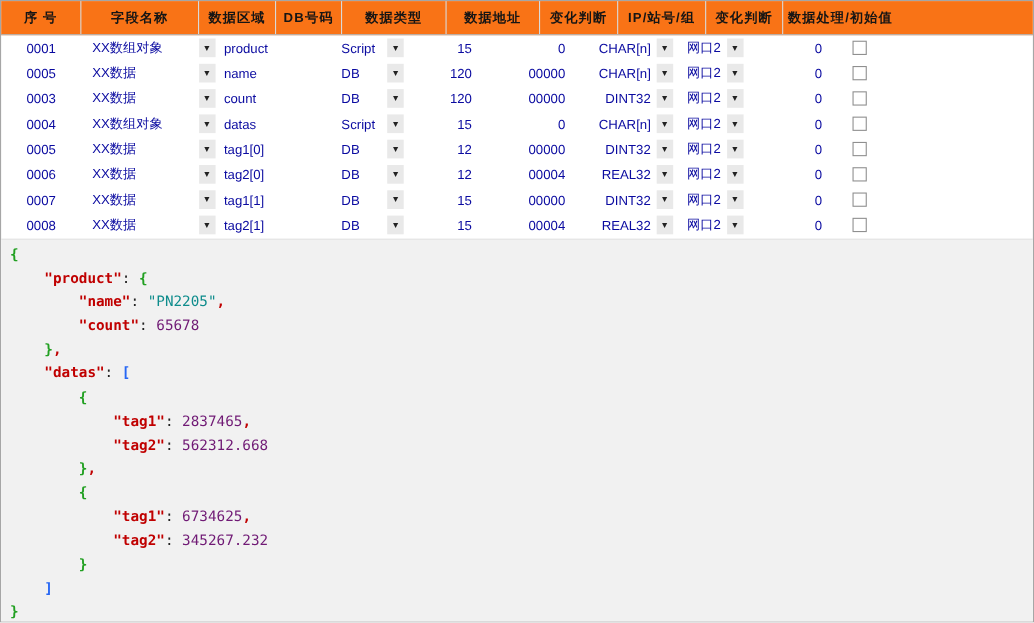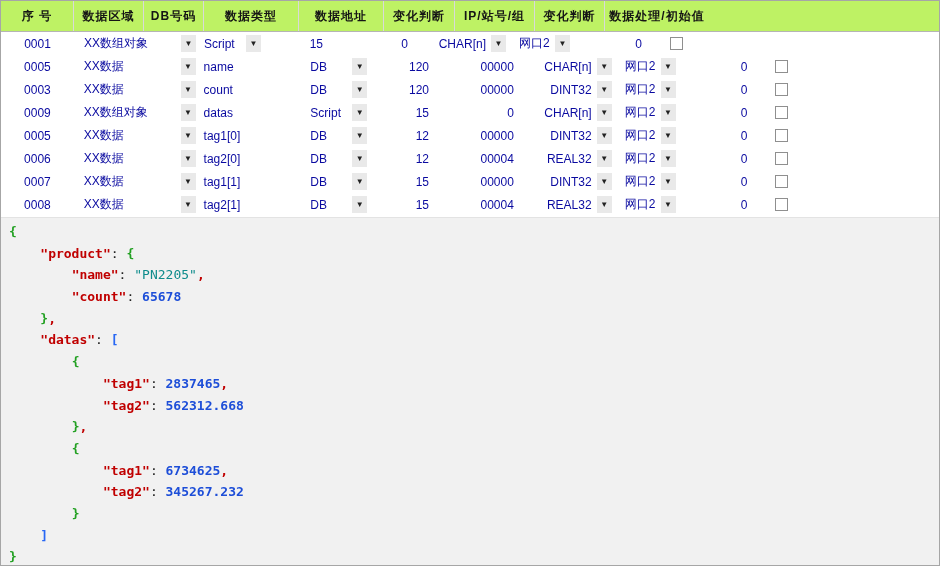--- a/index.html
+++ b/index.html
@@ -3,21 +3,21 @@
 <meta charset="utf-8">
 <style>
   * { margin:0; padding:0; box-sizing:border-box; }
   html,body { background:#fff; }
   body { font-family:"Liberation Sans","DejaVu Sans",sans-serif; }
   .app {
     position:relative; width:940px; height:566px;
     border:1px solid #a6a6a6; background:#fff; overflow:hidden;
   }
   
-  .hdr { display:flex; height:31px; align-items:center; border-bottom:1px solid #b5b5b5; background:#bef264; }
+  .hdr { display:flex; height:31px; align-items:center; border-bottom:1px solid #b5b5b5; background:#f97316; }
   .hcell {
     height:100%; display:flex; align-items:center; justify-content:center;
     font-size:12px; font-weight:700; color:#151515;
     border-right:1px solid #d9d9d9; white-space:nowrap; letter-spacing:1px;
   }
   .hcell:last-child { border-right:none; }
   .row { display:flex; height:23px; align-items:center; }
   .cell {
     position:relative; height:100%; display:flex; align-items:center;
     font-size:12px; color:#0a0aa0; white-space:nowrap; overflow:visible;
@@ -45,45 +45,47 @@
   .json-panel {
     position:absolute; left:0; right:0; top:216px; bottom:0;
     background:#f1f1f1; border-top:1px solid #e3e3e3;
     padding:3px 0 0 8px;
     font-family:"DejaVu Sans Mono","Liberation Mono",monospace;
     font-size:13px;
   }
   .jline { white-space:pre; line-height:21.7px; height:21.7px; }
   .tk-key   { color:#c00000; font-weight:700; }
   .tk-str   { color:#0e8c8c; }
-  .tk-num   { color:#1d4ed8;font-weight:bold; }
+  .tk-num   { color:#701a75; }
   .tk-ob, .tk-cb { color:#22a022; font-weight:700; }
   .tk-br    { color:#2767f4; font-weight:700; }
   .tk-colon { color:#222222; }
   .tk-comma { color:#c00000; font-weight:700; }
 </style>
 </head>
 <body>
 
 <div class="app">
   <div class="hdr">
       <div class="hcell w0">序 号</div>
+      <div class="hcell w2">字段名称</div>
       <div class="hcell w3">数据区域</div>
       <div class="hcell w4">DB号码</div>
       <div class="hcell w6">数据类型</div>
       <div class="hcell w5">数据地址</div>
       <div class="hcell w7">变化判断</div>
       <div class="hcell w8">IP/站号/组</div>
       <div class="hcell w9">变化判断</div>
       <div class="hcell w10">数据处理/初始值</div>
     </div>
   <div>
       <div class="row">
         <div class="cell w0 center">0001</div>
         <div class="cell w1 padl10">XX数组对象<div class="dd dd-r3">▼</div></div>
+        <div class="cell w2 padl5">product</div>
         <div class="cell w3 padl5">Script<div class="dd dd-r8">▼</div></div>
         <div class="cell w4 right padr6">15</div>
         <div class="cell w5 right padr6">0</div>
         <div class="cell w6 right">
           <div>CHAR[n]</div>
           <div class="dd dd dd-inline">▼</div>
         </div>
         <div class="cell w7 padl10">网口2<div class="dd dd-r10">▼</div></div>
         <div class="cell w8 right padr18">0</div>
         <div class="cell w9 padl10">
@@ -121,21 +123,21 @@
           <div class="dd dd dd-inline">▼</div>
         </div>
         <div class="cell w7 padl10">网口2<div class="dd dd-r10">▼</div></div>
         <div class="cell w8 right padr18">0</div>
         <div class="cell w9 padl10">
           <div class="cb"></div>
         </div>
         <div class="cell w10"></div>
       </div>
       <div class="row">
-        <div class="cell w0 center">0009</div>
+        <div class="cell w0 center">0004</div>
         <div class="cell w1 padl10">XX数组对象<div class="dd dd-r3">▼</div></div>
         <div class="cell w2 padl5">datas</div>
         <div class="cell w3 padl5">Script<div class="dd dd-r8">▼</div></div>
         <div class="cell w4 right padr6">15</div>
         <div class="cell w5 right padr6">0</div>
         <div class="cell w6 right">
           <div>CHAR[n]</div>
           <div class="dd dd dd-inline">▼</div>
         </div>
         <div class="cell w7 padl10">网口2<div class="dd dd-r10">▼</div></div>

